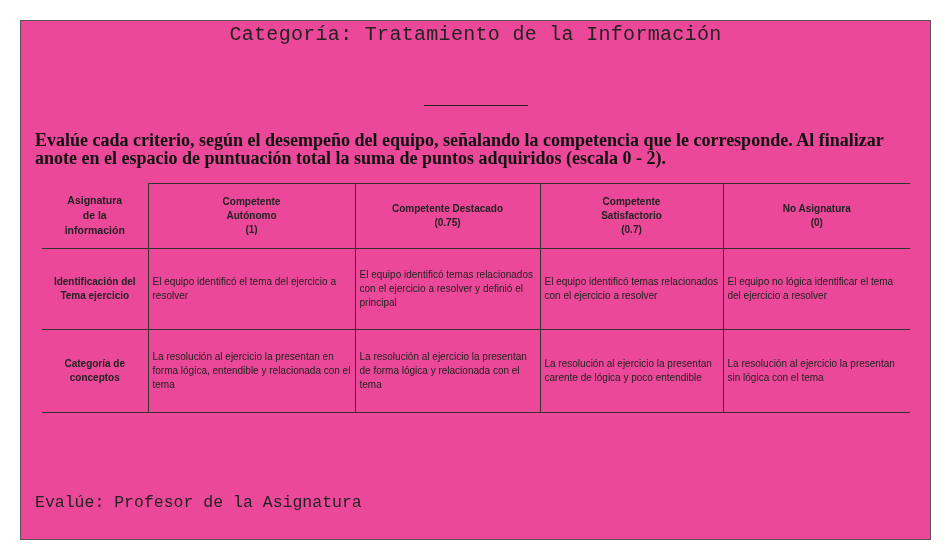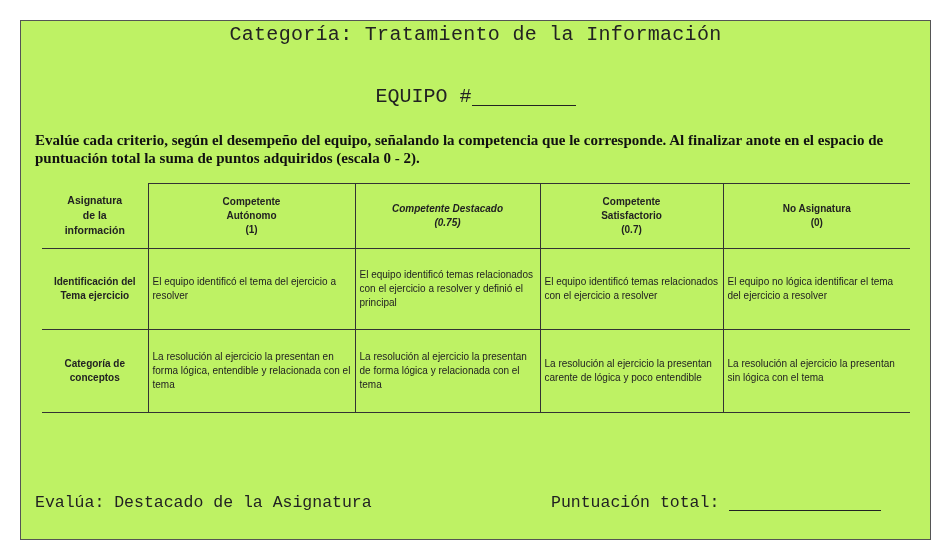--- a/index.html
+++ b/index.html
@@ -6,21 +6,21 @@
     html, body {
       width: 943px; height: 556px;
       background: #ffffff;
       overflow: hidden;
     }
     .page {
       position: absolute;
       left: 20px; top: 20px;
       width: 911px; height: 520px;
       border: 1.5px solid #555555;
-      background: #bef264;
+      background: #ec4899;
     }
     .mono {
       font-family: "Liberation Mono", "DejaVu Sans Mono", monospace;
       color: #222222;
     }
     .title {
       position: absolute;
       left: 0; right: 0; top: 2px;
       text-align: center;
       font-size: 20px;
@@ -38,21 +38,21 @@
       border-bottom: 1px solid #222;
       height: 20px;
       vertical-align: -4px;
     }
     .instructions {
       position: absolute;
       left: 14px; top: 110px;
       width: 890px;
       font-family: "Liberation Serif", "DejaVu Serif", serif;
       font-weight: bold;
-      font-size: 15px;
+      font-size: 18px;
       line-height: 18px;
       color: #111111;
     }
     table.rubric {
       position: absolute;
       left: 21px; top: 162px;
       width: 868px;
       border-collapse: collapse;
       font-family: "Liberation Sans", "DejaVu Sans", sans-serif;
       color: #222222;
@@ -71,21 +71,21 @@
     table.rubric th.corner {
       width: 106px;
       font-size: 10.5px;
       line-height: 15px;
     }
     table.rubric th.level {
       border-top: 1.5px solid #333;
       border-left: 1.5px solid #333;
     }
     table.rubric th.col1 { width: 207px; }
-    table.rubric th.col2 { width: 185px; font-style: italic; }
+    table.rubric th.col2 { width: 185px; }
     table.rubric th.col3 { width: 183px; }
     table.rubric th.col4 { width: 187px; }
     table.rubric td.rowhead {
       font-weight: bold;
       text-align: center;
       font-size: 10px;
       padding: 0 2px;
     }
     table.rubric td.cell {
       border-left: 1.5px solid #333;
@@ -114,21 +114,21 @@
     }
   </style>
 </head>
 <body>
 
 <div class="page">
 
   <div class="title mono">Categoría: Tratamiento de la Información</div>
 
   <div class="team mono">
-    <span>EQUIPO #</span><span class="blank"></span>
+    <span class="blank"></span>
   </div>
 
   <div class="instructions">Evalúe cada criterio, según el desempeño del equipo, señalando la competencia que le corresponde. Al finalizar anote en el espacio de puntuación total la suma de puntos adquiridos (escala 0 - 2).</div>
 
   <table class="rubric">
     <tbody>
         <tr>
       <th class="corner">
         <span>Asignatura</span><br>
         <span>de la</span><br>
@@ -171,19 +171,16 @@
         <span>conceptos</span>
       </td>
       <td class="cell">La resolución al ejercicio la presentan en forma lógica, entendible y relacionada con el tema</td>
       <td class="cell">La resolución al ejercicio la presentan de forma lógica y relacionada con el tema</td>
       <td class="cell">La resolución al ejercicio la presentan carente de lógica y poco entendible</td>
       <td class="cell">La resolución al ejercicio la presentan sin lógica con el tema</td>
     </tr>
   </tbody>
     </table>
 
-  <div class="footer-left mono">Evalúa: Destacado de la Asignatura</div>
+  <div class="footer-left mono">Evalúe: Profesor de la Asignatura</div>
 
-  <div class="footer-right mono">
-    <span>Puntuación total:</span><span class="blank"></span>
-  </div>
 
 </div>
 
 </body></html>

